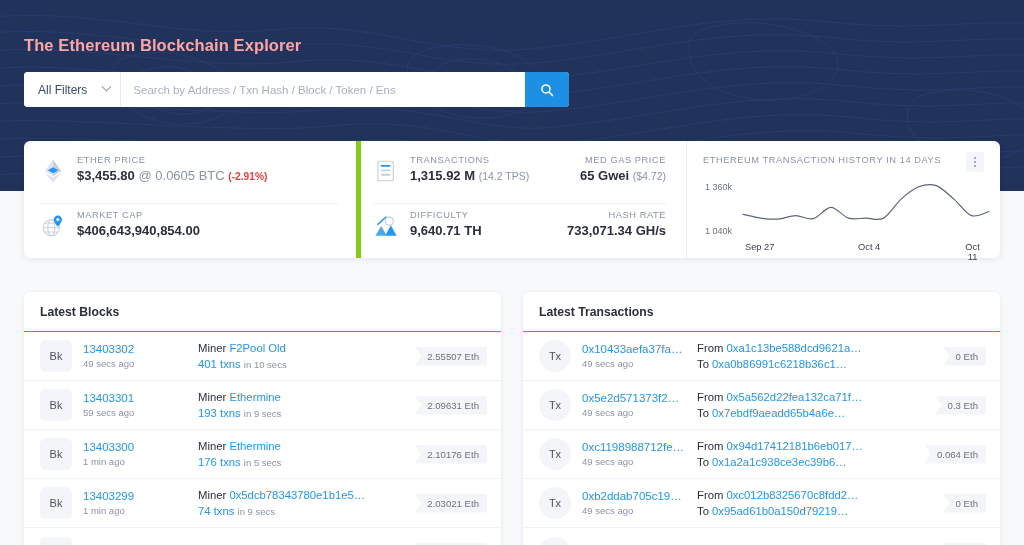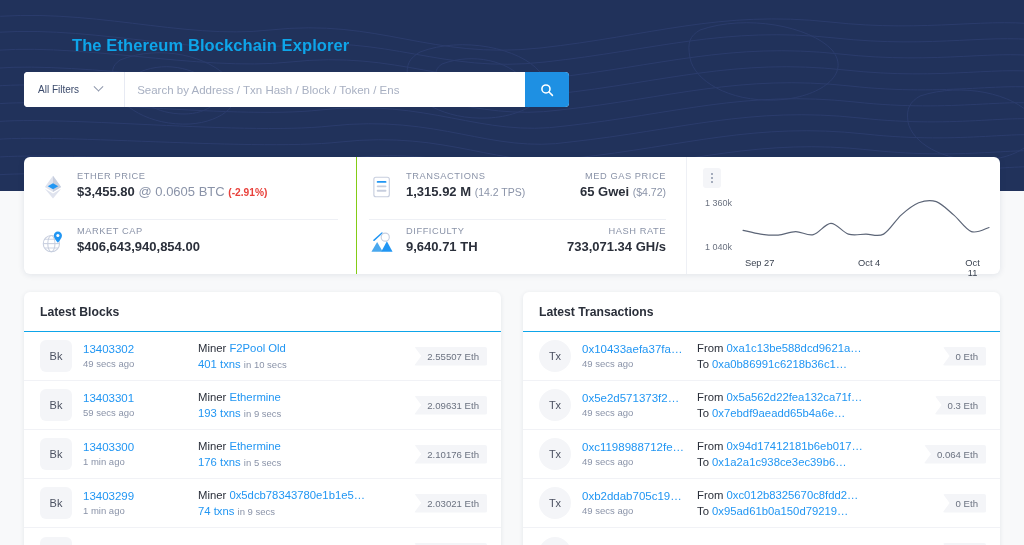--- a/index.html
+++ b/index.html
@@ -13,56 +13,56 @@
   .page { position: relative; width: 1024px; height: 545px; }
 
   
   .hero {
     position: absolute; left: 0; top: 0; width: 1024px; height: 191px;
     background: #21325b; overflow: hidden;
   }
   .hero-topo { position: absolute; left: 0; top: 0; width: 1024px; height: 191px; opacity: .55; }
   .hero-inner { position: relative; padding: 36px 0 0 24px; }
   .hero-title {
-    color: #0ea5e9; font-size: 16.5px; font-weight: bold; letter-spacing: .1px; margin-left: 48px;
+    color: #fca5a5; font-size: 16.5px; font-weight: bold; letter-spacing: .1px;
   }
 
   
   .searchbar {
     margin-top: 17px; display: flex; width: 545px; height: 35px;
     border-radius: 4px; overflow: hidden; background: #fff;
   }
   .filters {
     display: flex; align-items: center; gap: 16px;
-    padding: 0 22px 0 14px; background: #fff; color: #3b4a6b;
-    font-size: 10px; border-right: 1px solid #e7eaf3; cursor: pointer;
+    padding: 0 10px 0 14px; background: #fff; color: #3b4a6b;
+    font-size: 12px; border-right: 1px solid #e7eaf3; cursor: pointer;
     white-space: nowrap;
   }
   .chev { width: 7px; height: 7px; border-right: 1.3px solid #8a93a8; border-bottom: 1.3px solid #8a93a8;
           transform: rotate(45deg) translate(-2px,-2px); }
   .search-input {
     flex: 1; border: 0; outline: 0; font-size: 11.5px; color: #3b4a6b;
     padding: 0 12px; font-family: "Liberation Sans", sans-serif; background: #fff;
   }
   .search-input::placeholder { color: #a8b0c2; }
   .search-btn {
     width: 44px; background: #1e90e3; border: 0; cursor: pointer;
     display: flex; align-items: center; justify-content: center;
   }
 
   
   .stats-card {
-    position: absolute; left: 24px; top: 157px; width: 976px; height: 117px;
+    position: absolute; left: 24px; top: 141px; width: 976px; height: 117px;
     background: #fff; border-radius: 6px;
     box-shadow: 0 1px 6px rgba(24,42,80,.10);
     display: flex;
   }
   .stats-col { position: relative; }
   .col-a { width: 332px; padding: 14px 18px 0 16px; }
-  .col-b { width: 330px; padding: 14px 20px 0 12px; border-left: 1px solid #84cc16; }
+  .col-b { width: 330px; padding: 14px 20px 0 12px; border-left: 5px solid #84cc16; }
   .col-c { flex: 1; padding: 14px 16px 0 16px; border-left: 1px solid #eef0f5; }
   .stat-row { display: flex; align-items: flex-start; gap: 11px; height: 44px; }
   .stat-div { height: 1px; background: #eef0f5; margin: 4px 0 6px 0; }
   .stat-ico { width: 26px; height: 26px; flex: none; margin-top: 3px; }
   .stat-body { flex: 1; display: flex; justify-content: space-between; }
   .stat-label { font-size: 9.3px; color: #8a93a8; letter-spacing: .55px; margin-bottom: 3px; }
   .stat-val { font-size: 13px; color: #2a2f3a; font-weight: bold; }
   .stat-val .muted { color: #8a93a8; font-weight: normal; font-size: 10.5px; }
   .stat-val .at { color: #8a93a8; font-weight: normal; }
   .stat-val .down { color: #e8413b; font-weight: bold; font-size: 10.2px; }
@@ -248,20 +248,21 @@
           <div class="stat-right">
             <div class="stat-label">HASH RATE</div>
             <div class="stat-val">733,071.34 GH/s</div>
           </div>
         </div>
       </div>
     </div>
 
     <div class="stats-col col-c">
       <div class="chart-head">
+        <div class="chart-title">ETHEREUM TRANSACTION HISTORY IN 14 DAYS</div>
         <button class="kebab">
           <i></i>
           <i></i>
           <i></i>
         </button>
       </div>
       <div class="chart-wrap">
         <svg class="chart-svg" id="chart-svg" width="290" height="64" viewBox="0 0 290 64">
           <path id="chart-path" fill="none" stroke="#5c6577" stroke-width="1.2" stroke-linejoin="round" stroke-linecap="round" d="M40.0,38.3 C42.9,38.9 51.7,41.3 57.6,42.1 C63.4,42.9 69.3,43.5 75.1,43.1 C81.0,42.6 86.9,39.7 92.7,39.6 C98.6,39.6 104.4,44.0 110.3,42.6 C116.1,41.3 122.0,31.5 127.9,31.4 C133.7,31.3 139.6,40.3 145.4,42.1 C151.3,43.9 157.1,42.1 163.0,42.1 C168.9,42.1 174.7,45.3 180.6,42.1 C186.4,38.9 192.3,28.4 198.1,23.1 C204.0,17.9 209.9,13.0 215.7,10.8 C221.6,8.5 227.4,7.6 233.3,9.6 C239.1,11.7 245.0,18.1 250.9,23.1 C256.7,28.1 262.6,37.6 268.4,39.6 C274.3,41.7 283.1,36.2 286.0,35.5"></path>
         </svg>

